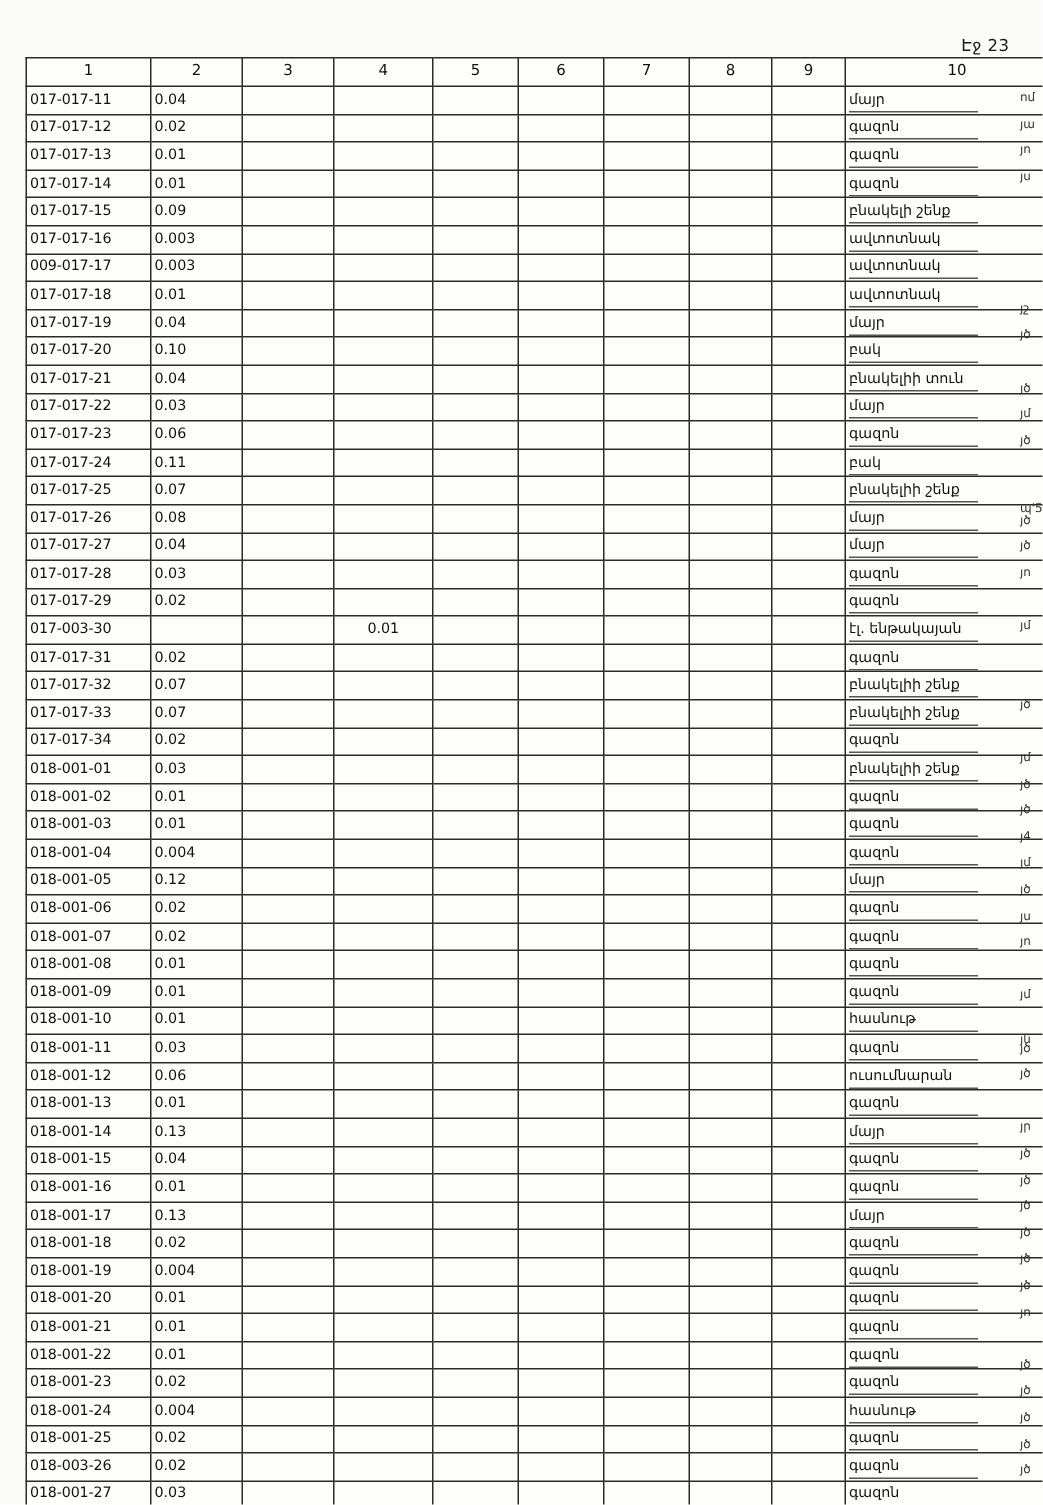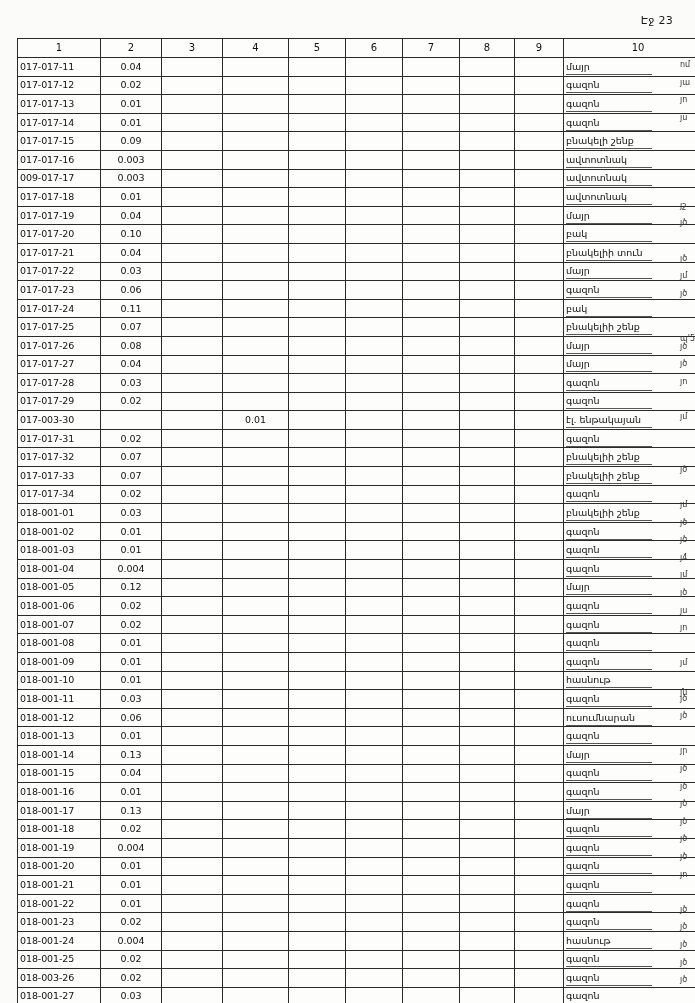--- a/index.html
+++ b/index.html
@@ -19,21 +19,21 @@
     position: relative;
     width: 695px;
     height: 1003px;
     box-sizing: border-box;
     padding: 0;
     
     background: #fbfbfa;
   }
   .page-header {
     position: absolute;
-    top: 14px;
+    top: 24px;
     right: 22px;
     font-size: 11px;
     font-family: "DejaVu Sans", sans-serif;
     letter-spacing: 0.3px;
     color: #1a1a1a;
   }
   table.grid {
     position: absolute;
     top: 38px;
     left: 17px;
@@ -53,21 +53,21 @@
     white-space: nowrap;
     font-weight: normal;
   }
   table.grid thead td {
     text-align: center;
     font-size: 10px;
     height: 18px;
   }
   
   .c1  { width: 78px; text-align: left; padding-left: 3px; letter-spacing: -0.1px;}
-  .c2  { width: 56px; text-align: center; }
+  .c2  { width: 56px; }
   .c3  { width: 56px; }
   .c4  { width: 61px; text-align: center; }
   .c5  { width: 52px; }
   .c6  { width: 52px; }
   .c7  { width: 52px; }
   .c8  { width: 50px; }
   .c9  { width: 44px; }
   .c10 { width: 144px; text-align: left; padding-left: 6px; }
 
   .cell-10 span {

